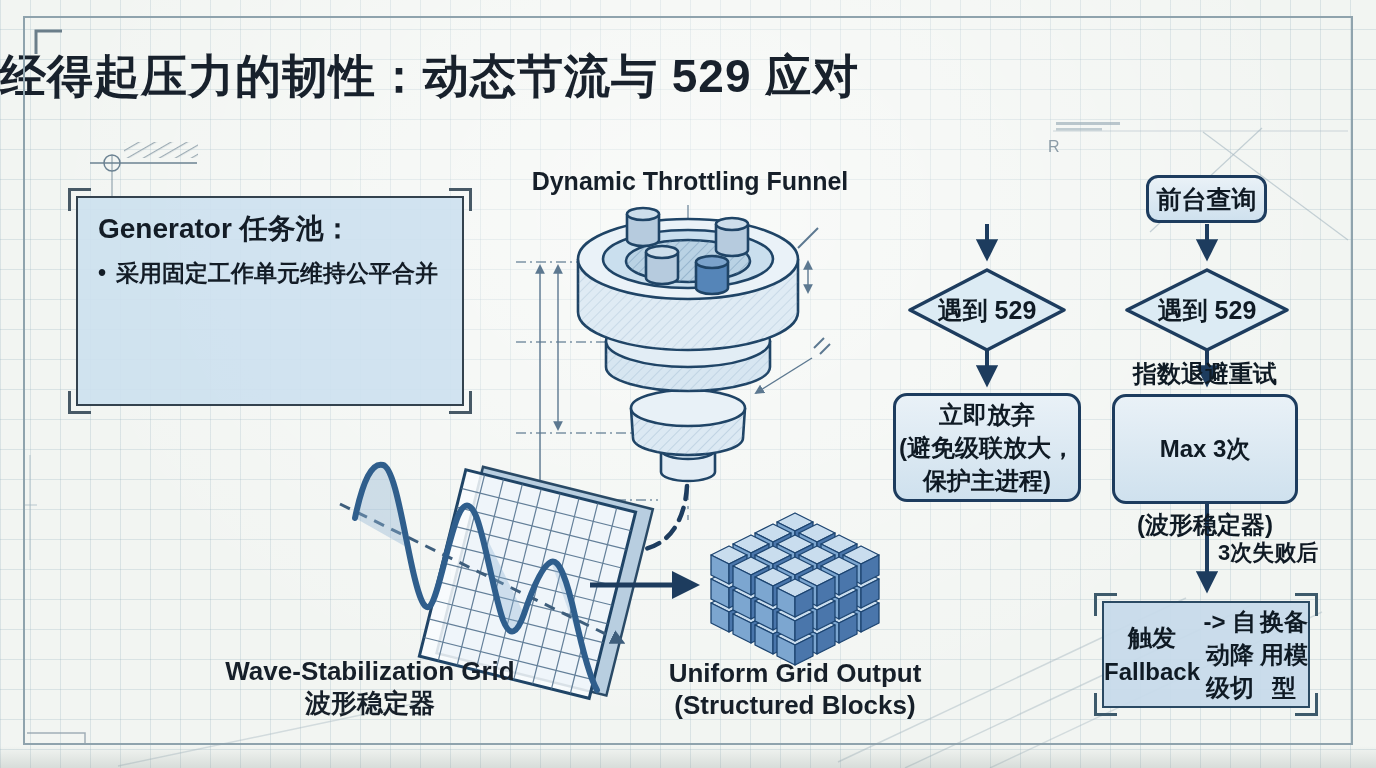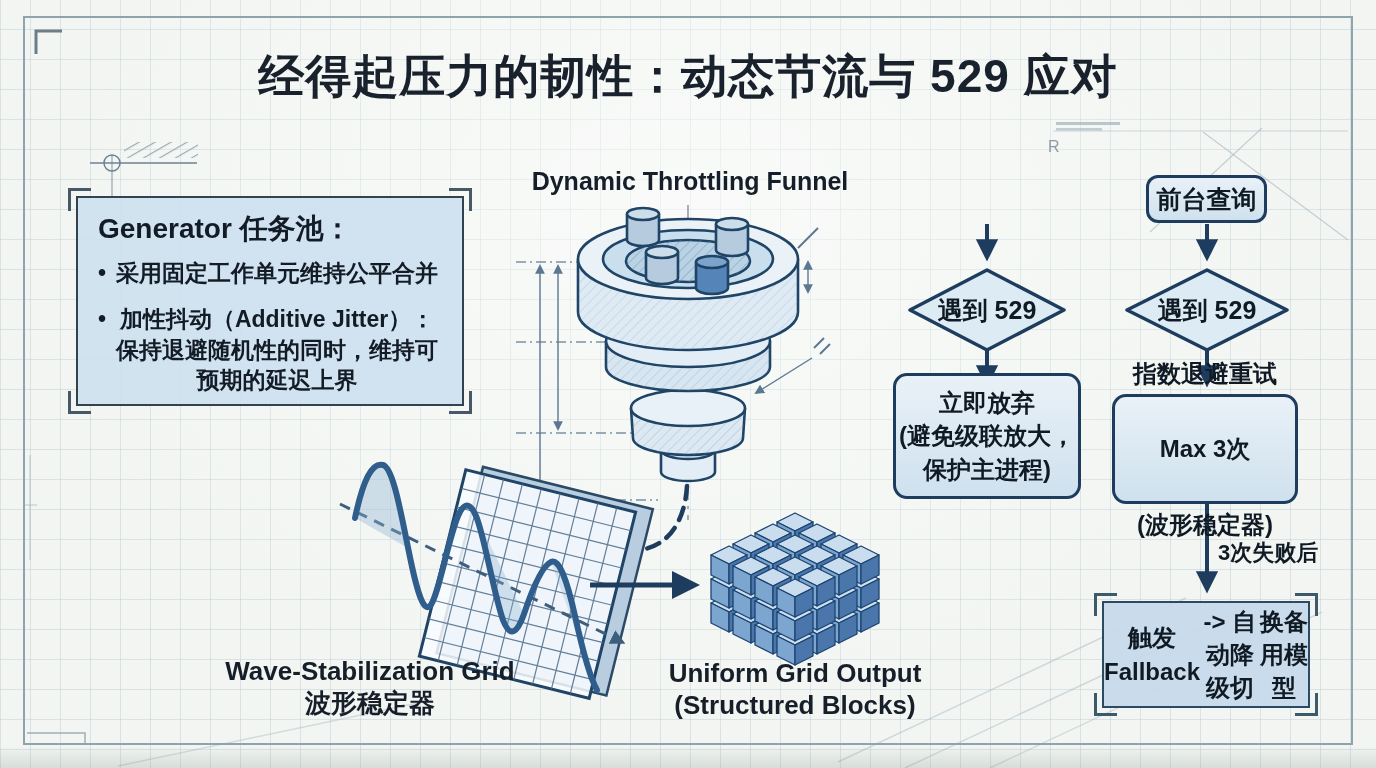--- a/index.html
+++ b/index.html
@@ -17,21 +17,21 @@
     background-size:auto,30px 30px,30px 30px;
   }
   .frame{
     position:absolute;left:23px;top:16px;right:23px;bottom:23px;
     border:2px solid #8fa3ad;pointer-events:none;
   }
   .bottom-fade{position:absolute;left:0;right:0;bottom:0;height:22px;
     background:linear-gradient(rgba(120,135,130,0), rgba(120,135,130,.22));}
   svg.layer{position:absolute;left:0;top:0;}
   .title{
-    position:absolute;left:0;right:0;top:46px;text-align:center;
+    position:absolute;left:0;right:0;top:46px;text-align:left;
     font-size:46px;font-weight:700;color:#18212c;letter-spacing:1px;
   }
   .label{position:absolute;text-align:center;color:#161f29;font-weight:600;line-height:1.22;}
   .funnel-label{left:500px;top:166px;width:380px;font-size:25px;}
   .wave-label{left:200px;top:656px;width:340px;font-size:26px;}
   .output-label{left:640px;top:658px;width:310px;font-size:26px;}
   .panel-box{
     position:absolute;left:76px;top:196px;width:388px;height:210px;
     background:rgba(205,225,239,.92);border:2.5px solid #33424e;
     box-sizing:border-box;padding:12px 16px 10px 20px;
@@ -363,44 +363,36 @@
   <div class="panel-box">
     <span class="bracket tl"></span>
     <span class="bracket tr"></span>
     <span class="bracket bl"></span>
     <span class="bracket br"></span>
     <div class="heading">Generator 任务池：</div>
     <div class="bullet">
       <span class="dot"></span>
       <div>采用固定工作单元维持公平合并</div>
     </div>
-    <div class="bullet">
-      <span class="dot"></span>
-      <div>
-        <div>加性抖动（Additive Jitter）：</div>
-        <div>保持退避随机性的同时，维持可</div>
-        <div>预期的延迟上界</div>
-      </div>
-    </div>
   </div>
 
   <div class="label wave-label">
     <div>Wave-Stabilization Grid</div>
     <div>波形稳定器</div>
   </div>
 
   <div class="label funnel-label">Dynamic Throttling Funnel</div>
 
   <div class="label output-label">
     <div>Uniform Grid Output</div>
     <div>(Structured Blocks)</div>
   </div>
 
   <div class="diamond-text" style="left:907px;top:290px;width:160px;height:40px;">遇到 529</div>
-  <div class="node action" style="left:893px;top:373px;width:188px;height:126px;">
+  <div class="node action" style="left:893px;top:393px;width:188px;height:109px;">
     <div>立即放弃</div>
     <div>(避免级联放大，</div>
     <div>保护主进程)</div>
   </div>
 
   <div class="node start" style="left:1146px;top:175px;width:121px;height:48px;">前台查询</div>
   <div class="diamond-text" style="left:1127px;top:290px;width:160px;height:40px;">遇到 529</div>
   <div class="node action" style="left:1112px;top:394px;width:186px;height:110px;gap:42px;">
     <div>指数退避重试</div>
     <div>Max 3次</div>

